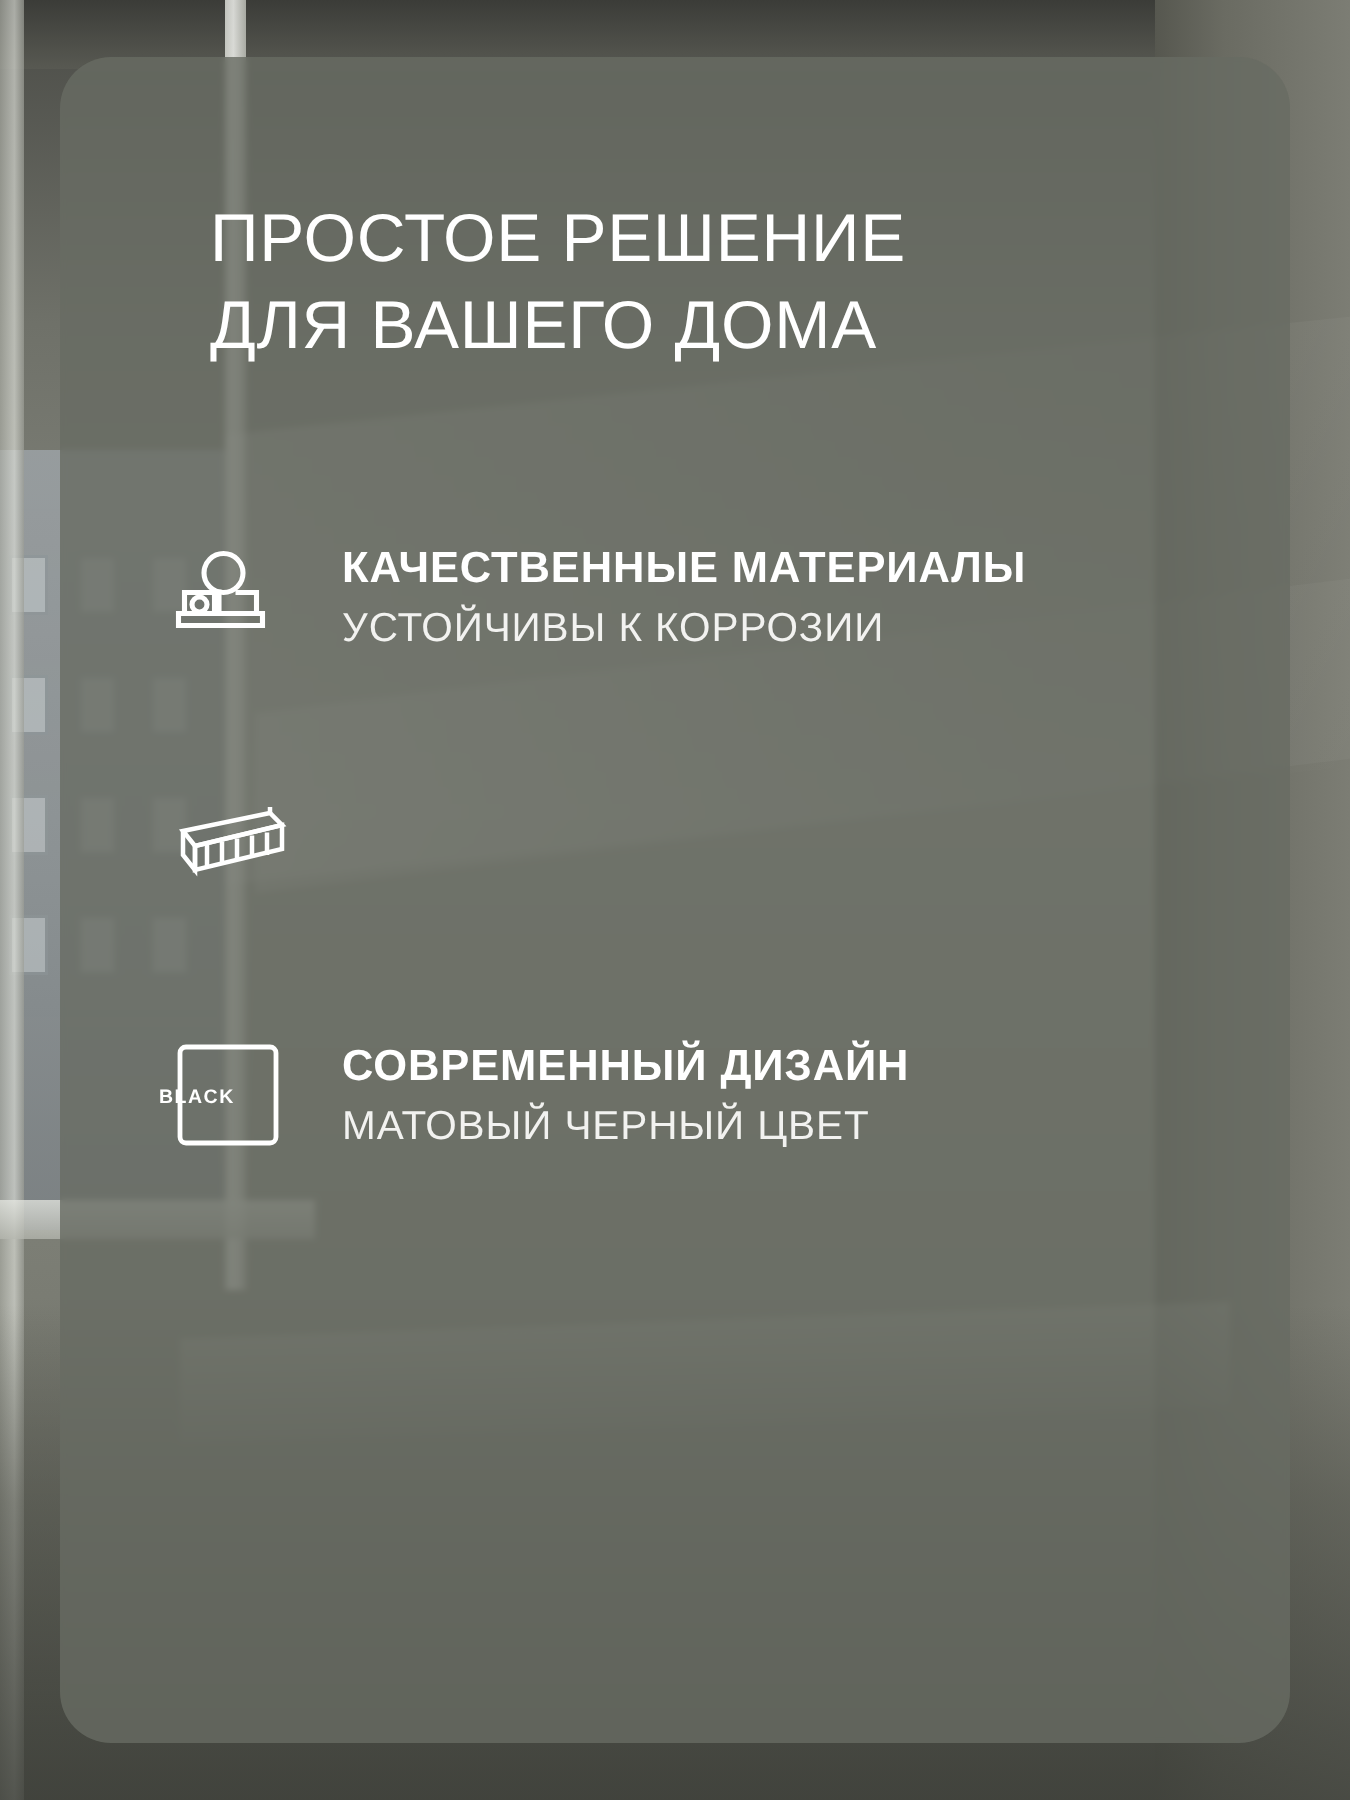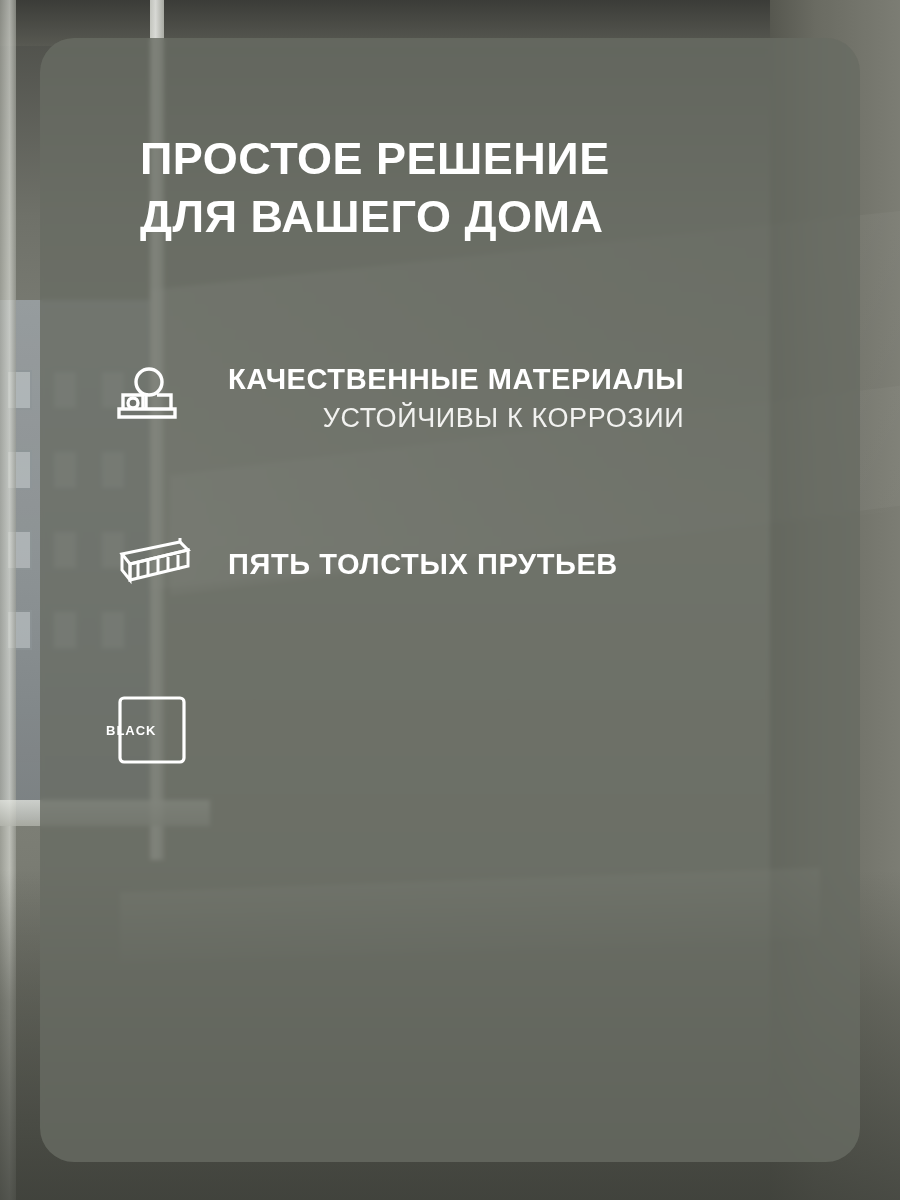--- a/index.html
+++ b/index.html
@@ -108,21 +108,21 @@
     backdrop-filter: blur(2px);
     box-sizing: border-box;
     padding: 62px 58px;
     color: #ffffff;
   }
 
   .headline {
     margin: 30px 0 0 42px;
     font-size: 45px;
     line-height: 1.28;
-    font-weight: bold;
+    font-weight: normal;
     letter-spacing: .5px;
     text-transform: uppercase;
     white-space: pre-line;
   }
 
   .features {
     margin: 112px 0 0 0;
     display: flex;
     flex-direction: column;
     gap: 84px;
@@ -150,21 +150,20 @@
     line-height: 1.2;
   }
   .feature-sub {
     margin-top: 6px;
     font-size: 27px;
     font-weight: 400;
     letter-spacing: .6px;
     text-transform: uppercase;
     line-height: 1.2;
     color: #f2f2f0;
-    text-align: right;
   }
   .black-badge-text {
     font-size: 13px;
     font-weight: bold;
     letter-spacing: 1px;
     font-family: "Liberation Sans", sans-serif;
   }
 </style>
 </head>
 <body>
@@ -224,27 +223,30 @@
       <div class="feature-icon">
         <svg width="88" height="56" viewBox="0 0 88 56" fill="none" stroke="#ffffff" stroke-width="3">
           <path d="M14 18 L72 6 L80 14 L22 28 Z"></path>
           <path d="M14 18 L14 34 L22 44 L22 28"></path>
           <path d="M22 28 L80 14 L80 30 L22 44 Z"></path>
           <path d="M30 27 L30 42 M40 25 L40 40 M50 23 L50 38 M60 21 L60 36 M70 19 L70 34"></path>
           <path d="M72 6 L72 2"></path>
         </svg>
       </div>
       <div class="feature-text">
-        <div class="feature-title">ПЯТЬ ТОЛСТЫХ ПРУТЬЕВ</div>
       </div>
     </div>
 
     <div class="feature">
         <div class="feature-icon">
         <svg width="72" height="72" viewBox="0 0 72 72" fill="none" stroke="#ffffff" stroke-width="3.2">
           <rect x="4" y="4" width="64" height="64" rx="4"></rect>
         </svg>
         <span style="position:absolute;width:92px;" class="black-badge-text">BLACK</span>
       </div>
+      <div class="feature-text">
+        <div class="feature-title">СОВРЕМЕННЫЙ ДИЗАЙН</div>
+        <div class="feature-sub">МАТОВЫЙ ЧЕРНЫЙ ЦВЕТ</div>
+      </div>
     </div>
 
   </div>
 </div>
 
 </body></html>

